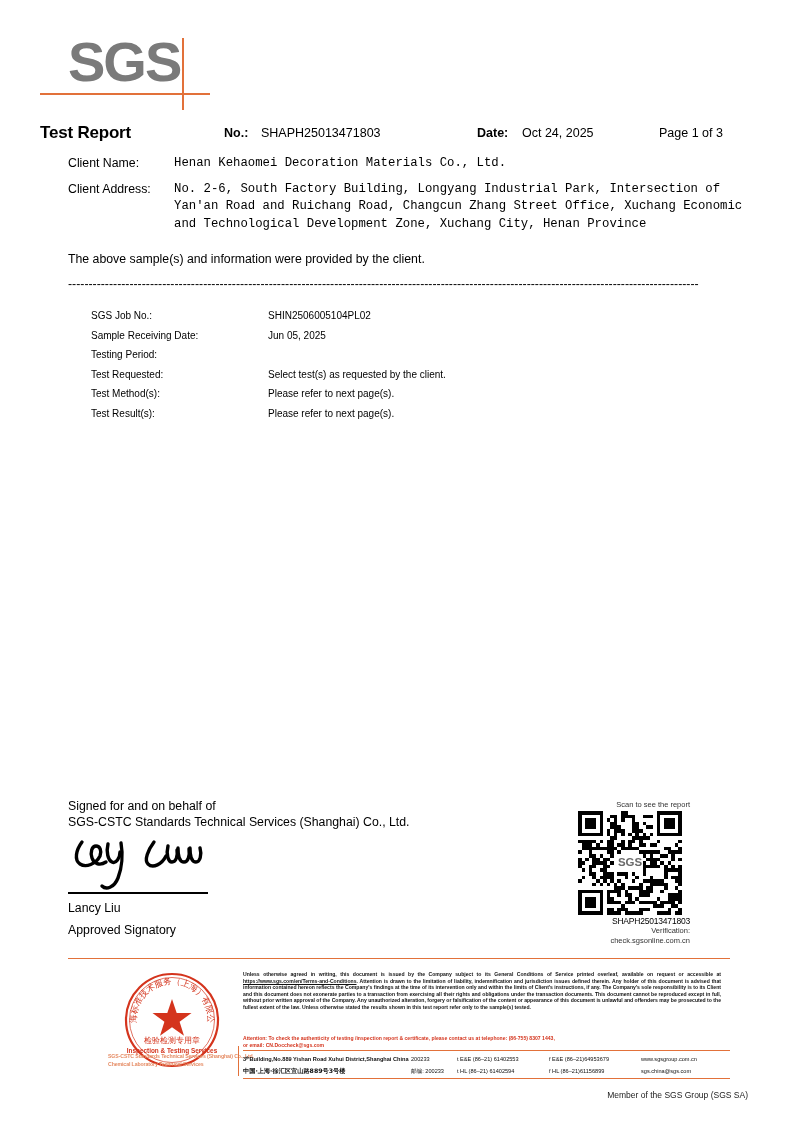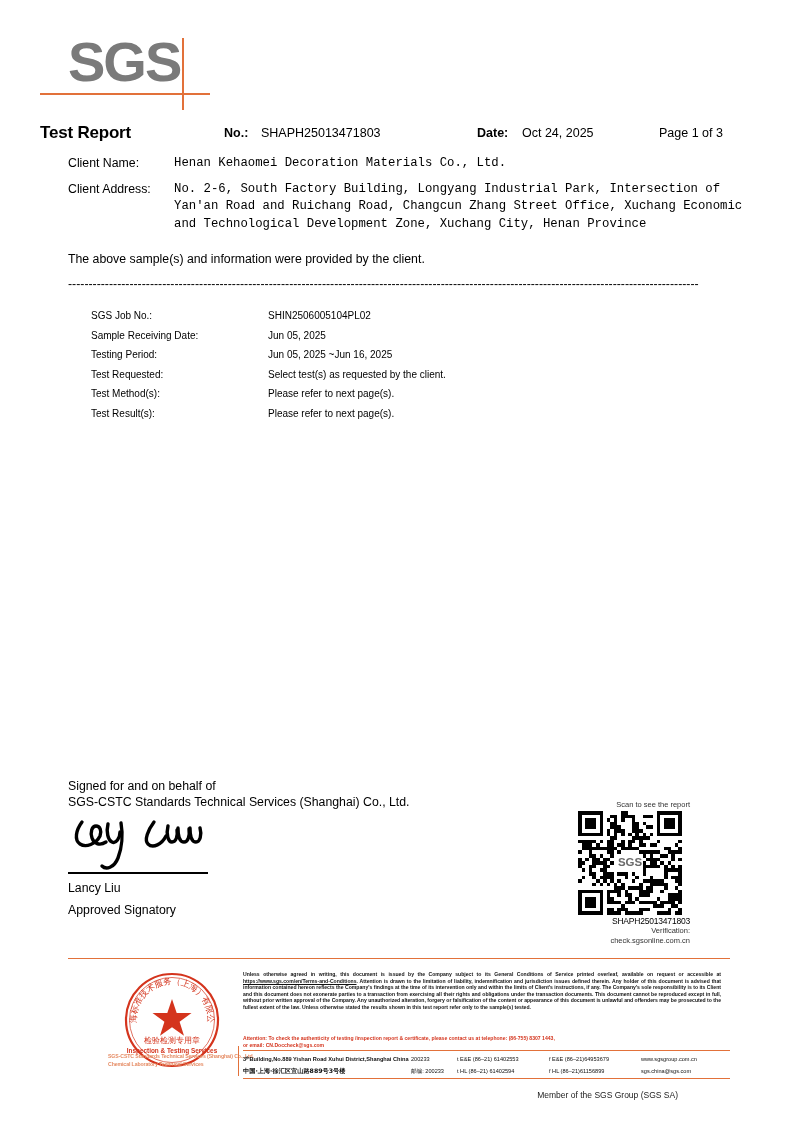--- a/index.html
+++ b/index.html
@@ -168,21 +168,21 @@
     width: 177px;
   }
   .drow .val {
     flex: 1 1 auto;
   }
 
   
   .sign {
     position: absolute;
     left: 68px;
-    top: 778px;
+    top: 798px;
     width: 420px;
     font-size: 12.3px;
     line-height: 16px;
   }
   .sign .line1 { }
   .sign .line2 { }
   .sig-graphic {
     position: relative;
     height: 58px;
     margin-top: 4px;
@@ -302,21 +302,21 @@
   .addr-table .c2 { width: 46px; }
   .addr-table .c3 { width: 92px; }
   .addr-table .c4 { width: 92px; }
   .addr-table .c5 { width: 88px; }
   .cn { font-family: "DejaVu Sans", sans-serif; font-size: 6.2px; font-weight: bold; }
 
   .member {
     position: absolute;
     left: 0px;
     top: 132px;
-    width: 678px;
+    width: 748px;
     text-align: right;
     font-size: 8.5px;
     color: #222;
   }
 
   
   .stamp {
     position: absolute;
     left: 100px;
     top: 968px;
@@ -373,21 +373,20 @@
     <div class="drow">
       <div class="lbl">SGS Job No.:</div>
       <div class="val">SHIN2506005104PL02</div>
     </div>
     <div class="drow">
       <div class="lbl">Sample Receiving Date:</div>
       <div class="val">Jun 05, 2025</div>
     </div>
     <div class="drow">
       <div class="lbl">Testing Period:</div>
-      <div class="val">Jun 05, 2025 ~Jun 16, 2025</div>
     </div>
     <div class="drow">
       <div class="lbl">Test Requested:</div>
       <div class="val">Select test(s) as requested by the client.</div>
     </div>
     <div class="drow">
       <div class="lbl">Test Method(s):</div>
       <div class="val">Please refer to next page(s).</div>
     </div>
     <div class="drow">

